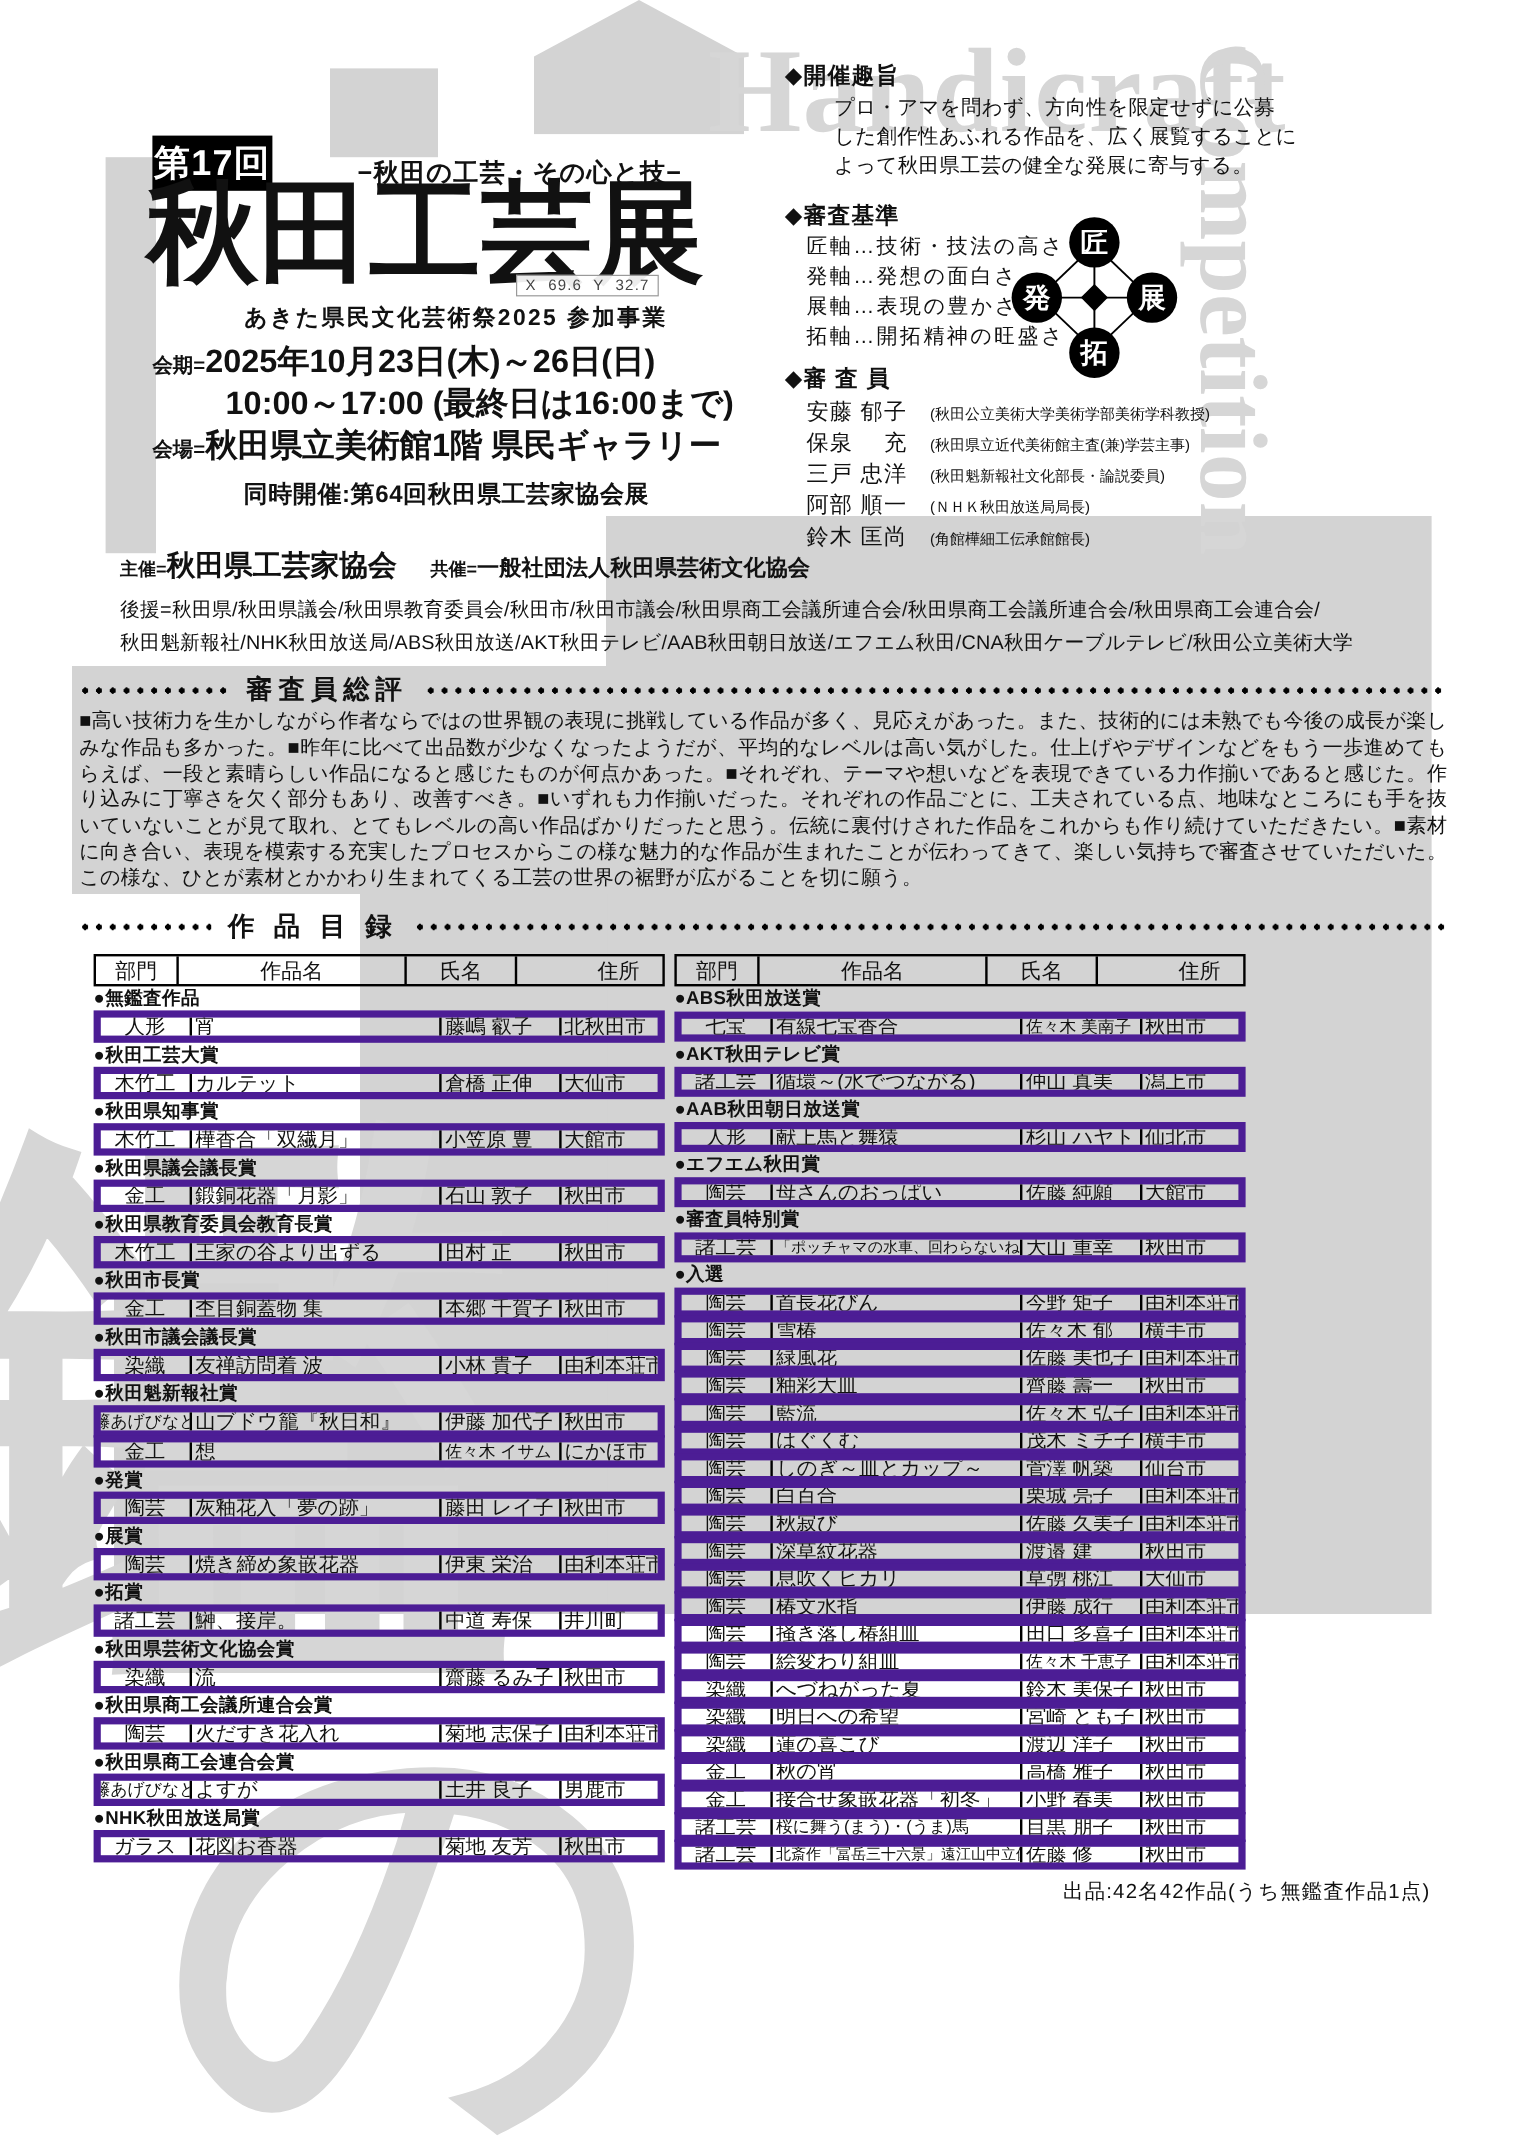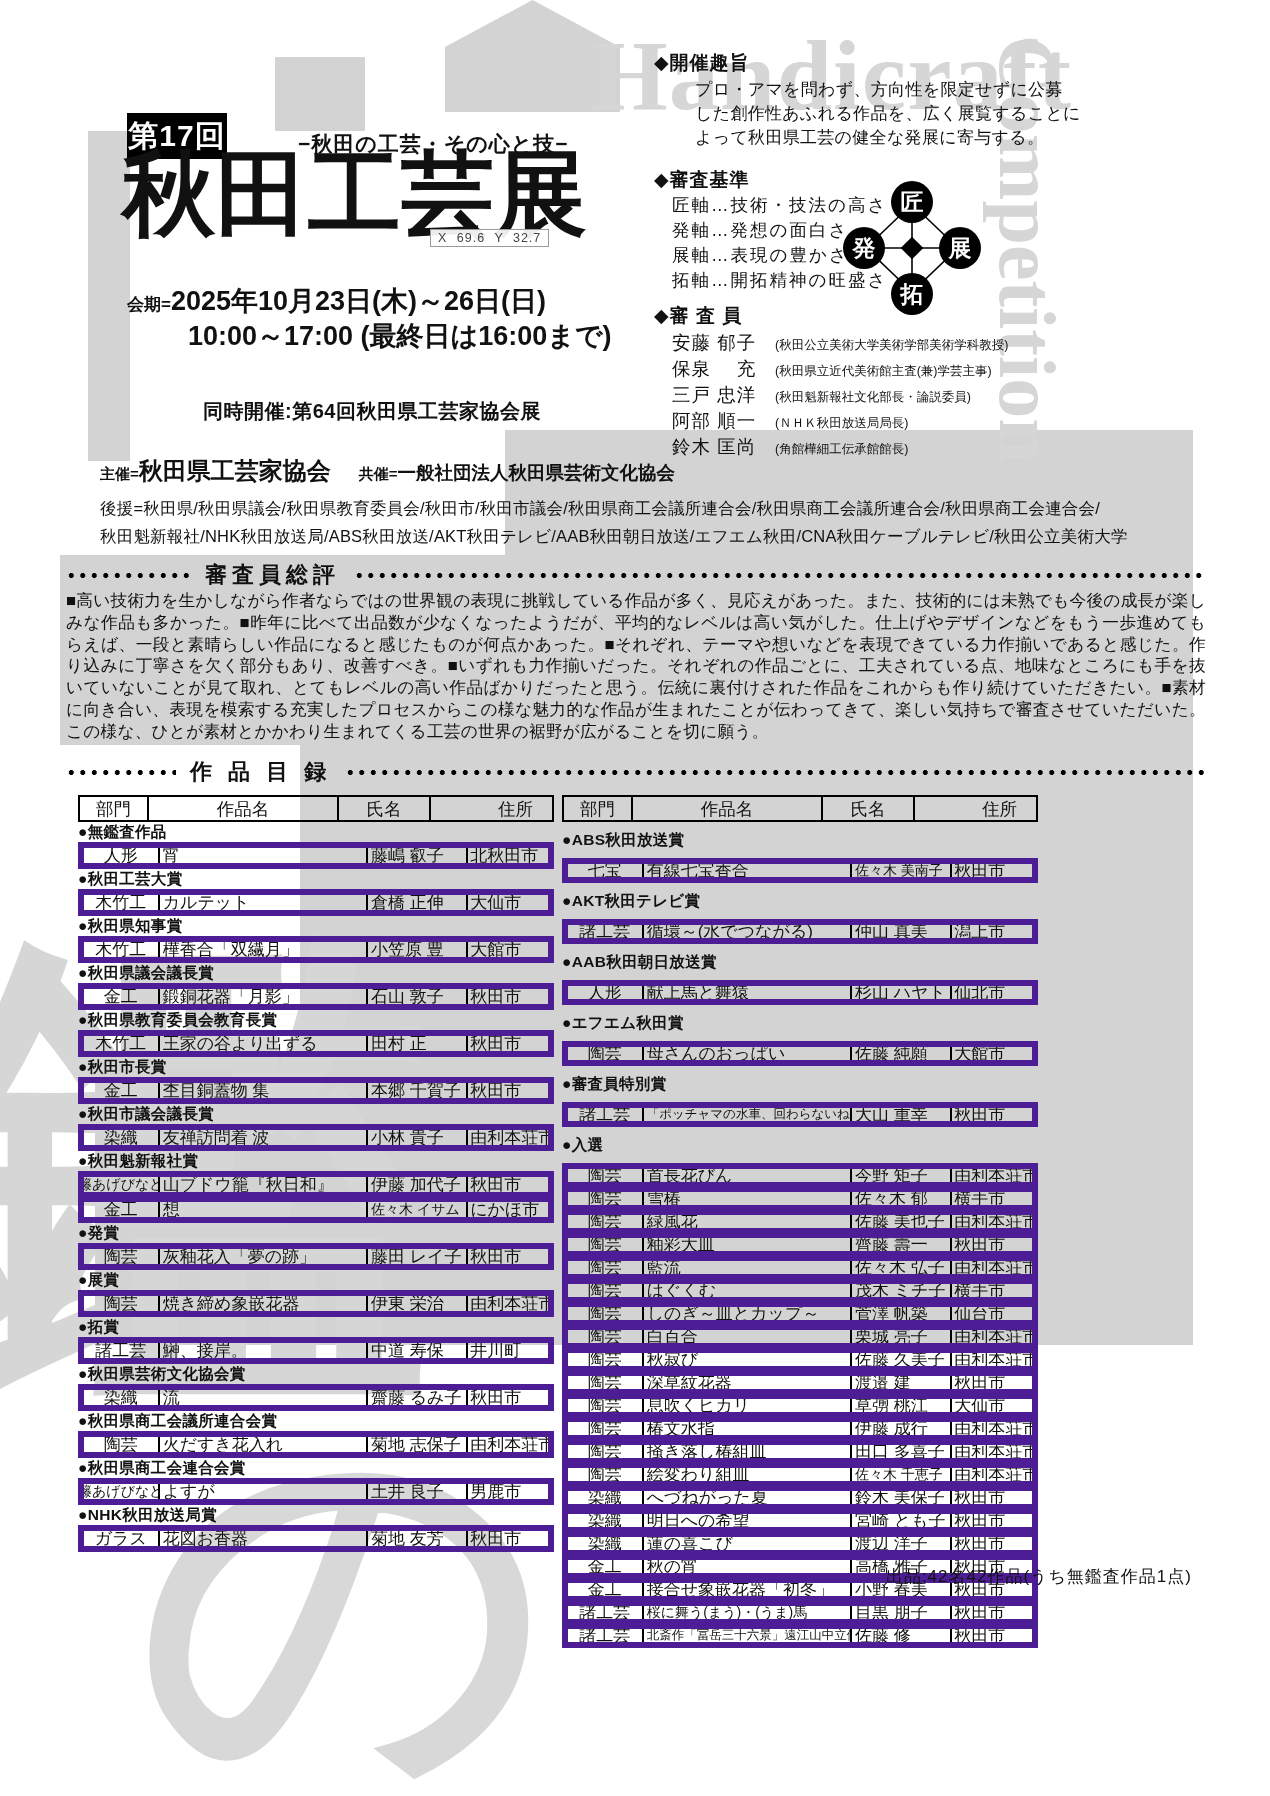--- a/index.html
+++ b/index.html
@@ -66,21 +66,21 @@
   .thead{display:flex;border:2px solid #000;height:27px;box-sizing:border-box;font-size:17.5px;}
   .cell{box-sizing:border-box;display:flex;align-items:center;overflow:hidden;white-space:nowrap;}
   .thead .cell{justify-content:center;border-right:2px solid #000;}
   .thead .cell:last-child{border-right:none;margin-left:48px;}
   .c0{width:16.3%;justify-content:center;}
   .c1{width:44.9%;padding:0 3px;}
   .c2{width:21.6%;padding:0 3px;}
   .c3{width:17.2%;padding:0 2px;}
   .award{display:flex;align-items:center;font-size:15.5px;font-weight:700;letter-spacing:.3px;}
   .left .award{height:20px;}
-  .right .award{height:36px;}
+  .right .award{height:21px;}
   .trow{display:flex;border:6px solid #4c1d95;box-sizing:border-box;font-size:17px;}
   .left .trow{height:27px;}
   .right .trow{height:25px;}
   .trow + .trow{margin-top:-2px;}
   .trow .cell{border-right:2px solid #000;}
   .trow .cell:last-child{border-right:none;}
   .cell.sm{font-size:14px;}
   .cell.xs{font-size:12.5px;}
   .footer-note{position:absolute;right:78px;top:1565px;font-size:17px;letter-spacing:1px;}
 
@@ -102,25 +102,29 @@
   <div class="wm wm-word-right">Competition</div>
   <div class="wm wm-glyph1">鑑</div>
   <div class="wm wm-glyph2">の</div>
 
   <div class="layer">
 
     <div class="badge">第17回</div>
     <div class="tagline">−秋田の工芸・その心と技−</div>
     <div class="big-title">秋田工芸展</div>
     <div class="coord-tip">X 69.6 Y 32.7</div>
+    <div class="subtitle">あきた県民文化芸術祭2025 参加事業</div>
 
     <div class="sched1">
       <span class="lbl-sm">会期=</span><span>2025年10月23日(木)～26日(日)</span>
     </div>
     <div class="sched2">10:00～17:00 (最終日は16:00まで)</div>
+    <div class="venue">
+      <span class="lbl-sm">会場=</span><span>秋田県立美術館1階 県民ギャラリー</span>
+    </div>
     <div class="concurrent">同時開催:第64回秋田県工芸家協会展</div>
 
     <div class="h-diamond purpose-h">◆開催趣旨</div>
     <div class="purpose-b">プロ・アマを問わず、方向性を限定せずに公募
 した創作性あふれる作品を、広く展覧することに
 よって秋田県工芸の健全な発展に寄与する。</div>
 
     <div class="h-diamond criteria-h">◆審査基準</div>
     <div class="criteria-list">
       <div>匠軸…技術・技法の高さ</div>

